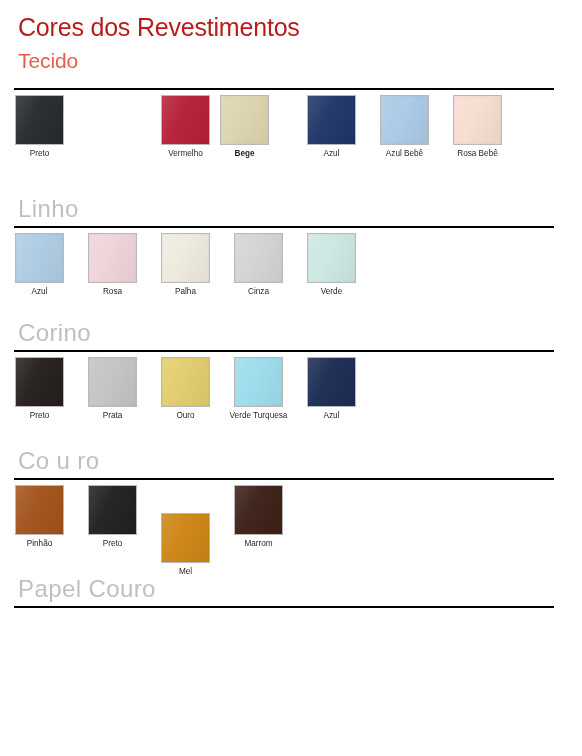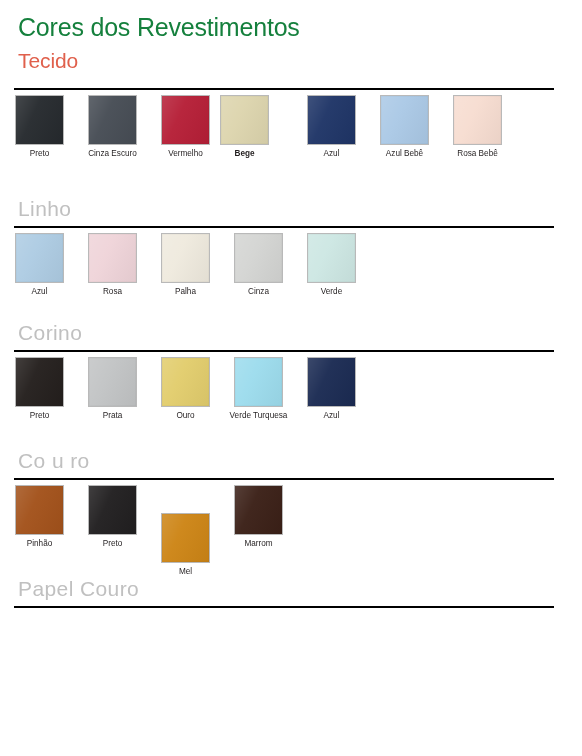--- a/index.html
+++ b/index.html
@@ -24,21 +24,21 @@
   }
 
   
   .doc-title {
     position: absolute;
     left: 18px;
     top: 12px;
     font-size: 25px;
     line-height: 30px;
     font-weight: 400;
-    color: #15803d;
+    color: #b91c1c;
     letter-spacing: -0.2px;
     white-space: nowrap;
   }
   .doc-subtitle {
     position: absolute;
     left: 18px;
     top: 48px;
     font-size: 21px;
     line-height: 26px;
     font-weight: 400;
@@ -50,21 +50,21 @@
   
   .section {
     position: absolute;
     left: 0;
     width: 582px;
   }
   .section-heading {
     position: absolute;
     left: 18px;
     top: 0;
-    font-size: 21px;
+    font-size: 24px;
     line-height: 25px;
     font-weight: 400;
     color: #c0c0c0;
     letter-spacing: 0.4px;
     white-space: nowrap;
   }
   .rule {
     position: absolute;
     left: 14px;
     width: 540px;
@@ -126,26 +126,20 @@
   <div id="sections-root">
       <div class="section" style="top: 88px; height: 82px;">
         <div class="rule" style="top: 0px;"></div>
         <div class="swatch-row" style="top: 7px;">
           <div class="swatch-cell" style="left: 15px;">
             <div class="swatch-chip" style="background: rgb(38, 42, 46);">
               <div class="sheen"></div>
             </div>
             <div class="swatch-label">Preto</div>
           </div>
-          <div class="swatch-cell" style="left: 88px;">
-            <div class="swatch-chip" style="background: rgb(71, 77, 85);">
-              <div class="sheen"></div>
-            </div>
-            <div class="swatch-label">Cinza Escuro</div>
-          </div>
           <div class="swatch-cell" style="left: 161px;">
             <div class="swatch-chip" style="background: rgb(182, 31, 55);">
               <div class="sheen"></div>
             </div>
             <div class="swatch-label">Vermelho</div>
           </div>
           <div class="swatch-cell" style="left: 220px; font-weight: bold;">
             <div class="swatch-chip" style="background: rgb(221, 213, 174);">
               <div class="sheen"></div>
             </div>

